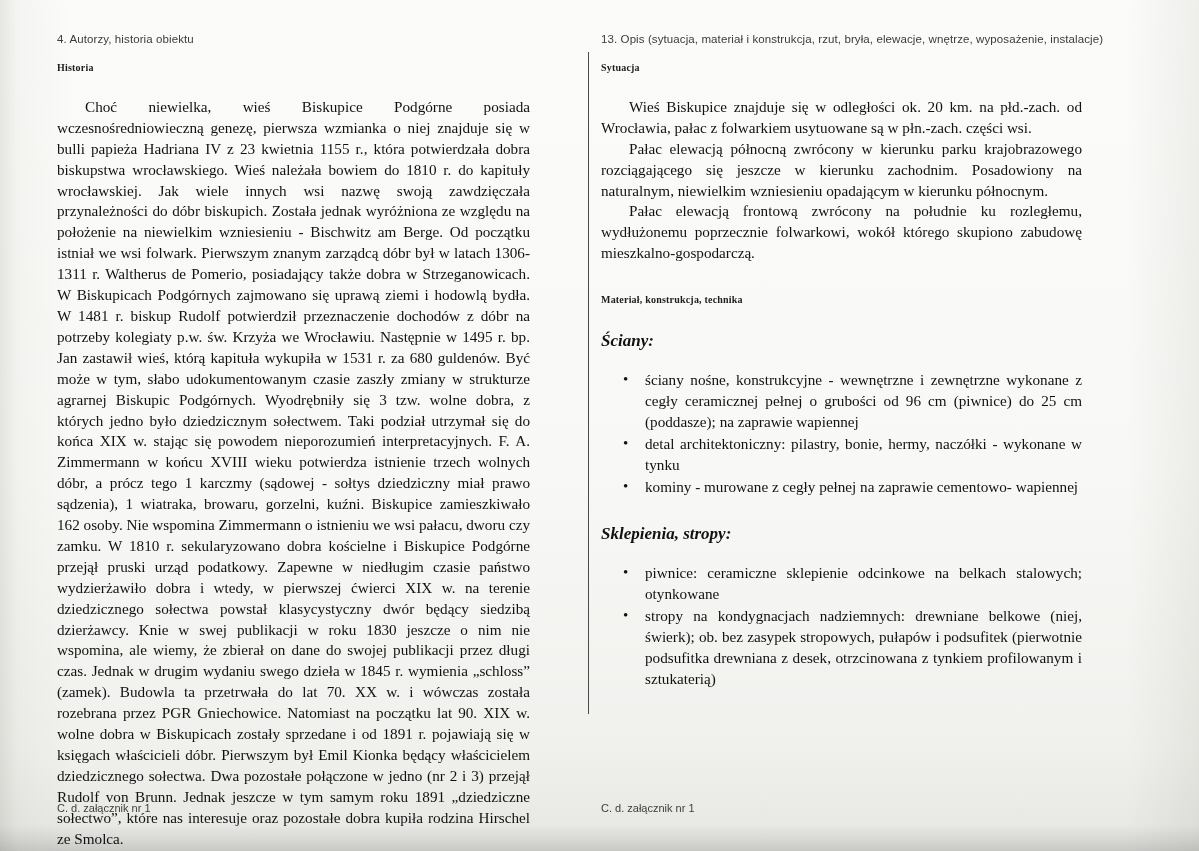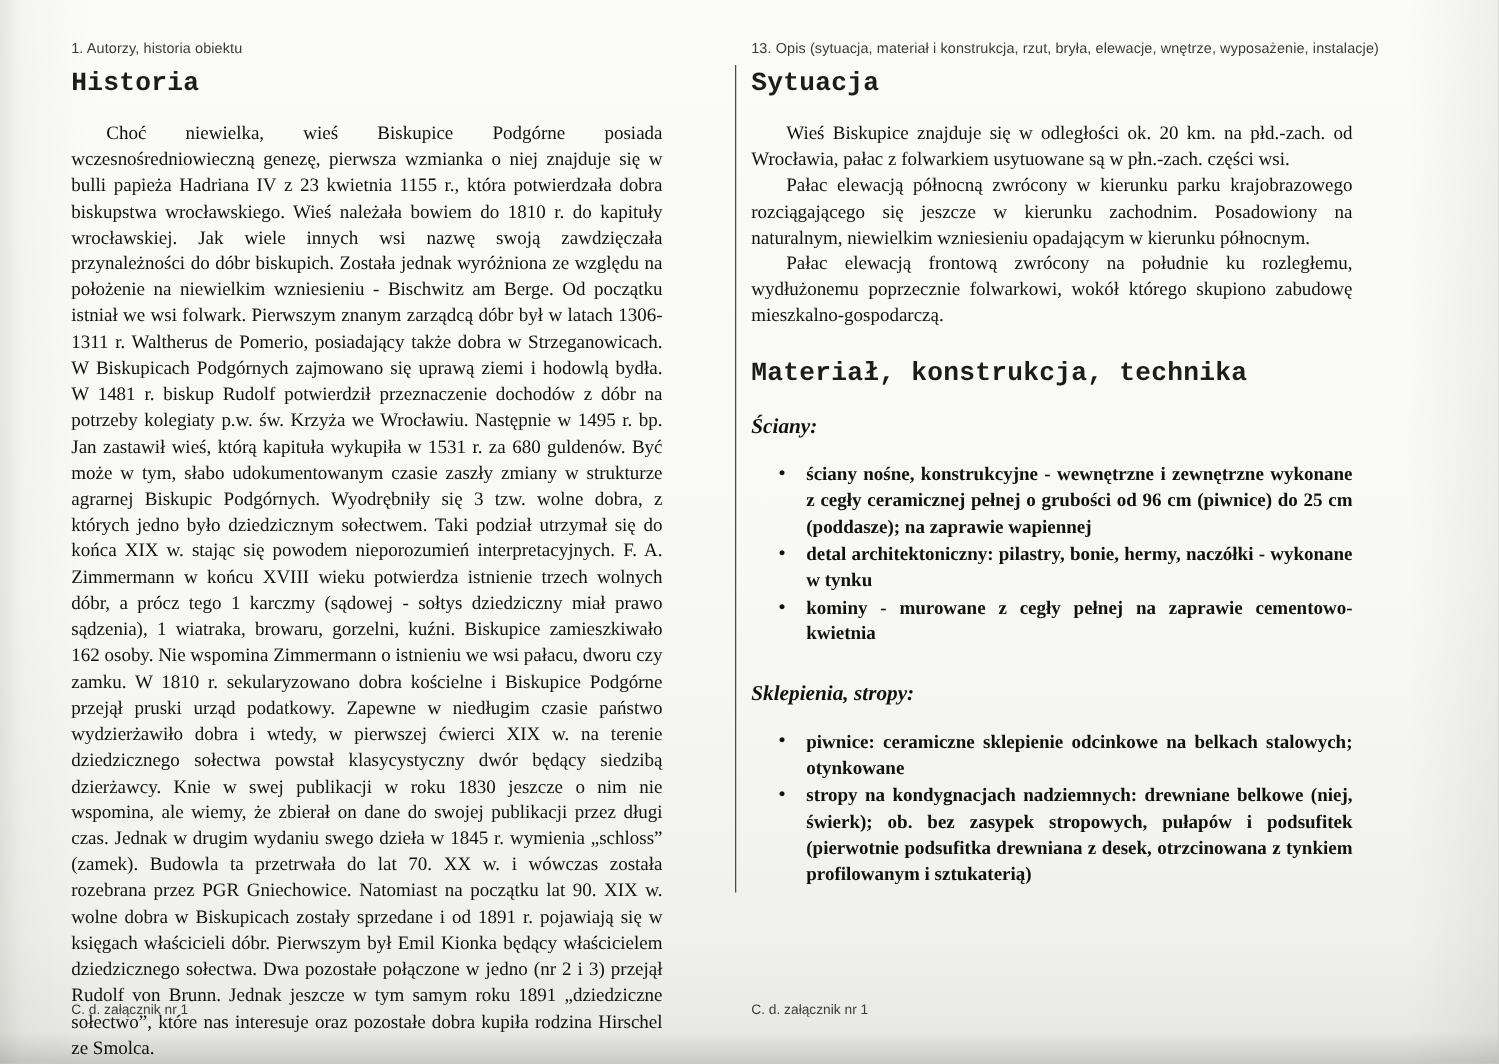--- a/index.html
+++ b/index.html
@@ -42,23 +42,23 @@
     font-size: 11.5px;
     color: #3b3b3b;
     letter-spacing: 0.1px;
     white-space: nowrap;
   }
   #head-left  { left: 57px;  top: 33px; }
   #head-right { left: 601px; top: 33px; }
 
   
   .section-title {
-    font-family: Liberation Mono, monospace;
+    font-family: Liberation Serif, serif;
     font-weight: bold;
-    font-size: 21px;
+    font-size: 10px;
     color: #1c1c1c;
     letter-spacing: 0.2px;
   }
 
   
   .body-col {
     position: absolute;
     font-family: "Liberation Serif", serif;
     font-size: 15.2px;
     line-height: 20.9px;
@@ -82,21 +82,20 @@
     font-style: italic;
     font-weight: bold;
     font-size: 17px;
     color: #111;
   }
 
   ul.bullets {
     margin: 0;
     padding: 0 0 0 30px;
     list-style: none;
-    font-weight: bold;
   }
   ul.bullets > li {
     position: relative;
     margin: 0 0 1px 0;
     padding-left: 14px;
     text-align: justify;
     text-justify: inter-word;
   }
   ul.bullets > li::before {
     content: "\2022";
@@ -135,21 +134,21 @@
     width: 18px;
     background: linear-gradient(to right, rgba(0,0,0,0.05), rgba(0,0,0,0));
     pointer-events: none;
   }
 </style>
 </head>
 <body>
 
 <div class="page">
 
-  <div class="colhead" id="head-left">1. Autorzy, historia obiektu</div>
+  <div class="colhead" id="head-left">4. Autorzy, historia obiektu</div>
 
   <div class="colhead" id="head-right">13. Opis (sytuacja, materiał i konstrukcja, rzut, bryła, elewacje, wnętrze, wyposażenie, instalacje)</div>
 
   <div class="divider"></div>
 
   <div class="body-col" id="left-col">
 
     <div class="section-title">Historia</div>
 
     <div class="gap-18"></div>
@@ -176,21 +175,21 @@
 
     <div class="gap-20"></div>
 
     <div class="sub-italic">Ściany:</div>
 
     <div class="gap-18"></div>
 
     <ul class="bullets">
       <li>ściany nośne, konstrukcyjne - wewnętrzne i zewnętrzne wykonane z cegły ceramicznej pełnej o grubości od 96 cm (piwnice) do 25 cm (poddasze); na zaprawie wapiennej</li>
       <li>detal architektoniczny: pilastry, bonie, hermy, naczółki - wykonane w tynku</li>
-      <li>kominy - murowane z cegły pełnej na zaprawie cementowo- kwietnia</li>
+      <li>kominy - murowane z cegły pełnej na zaprawie cementowo- wapiennej</li>
     </ul>
 
     <div class="gap-26"></div>
 
     <div class="sub-italic">Sklepienia, stropy:</div>
 
     <div class="gap-18"></div>
 
     <ul class="bullets">
       <li>piwnice: ceramiczne sklepienie odcinkowe na belkach stalowych; otynkowane</li>

